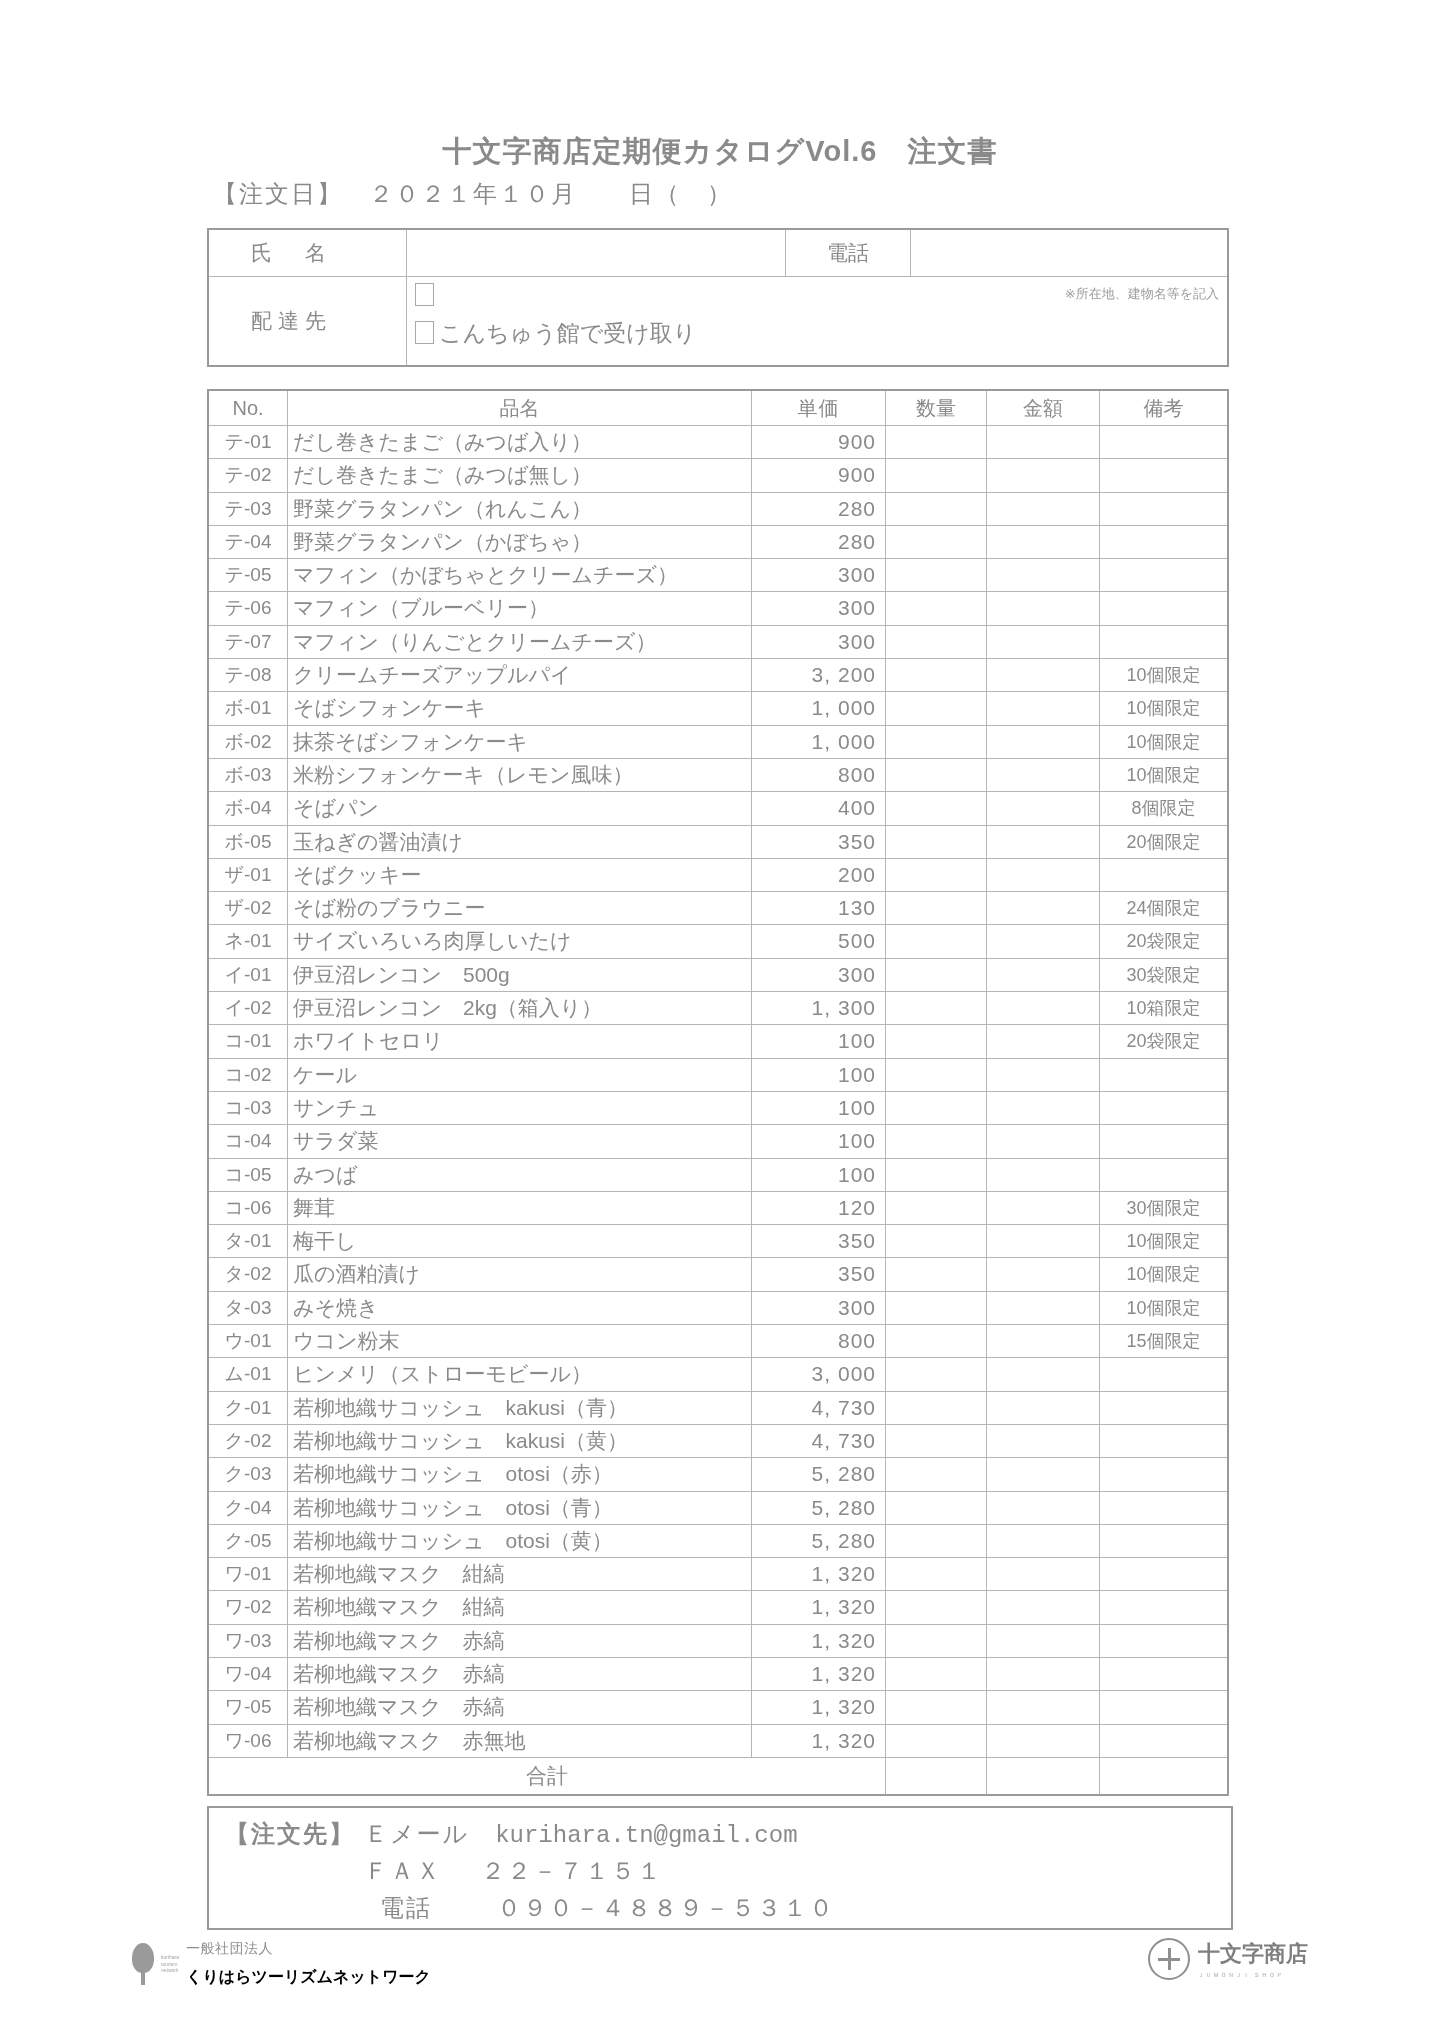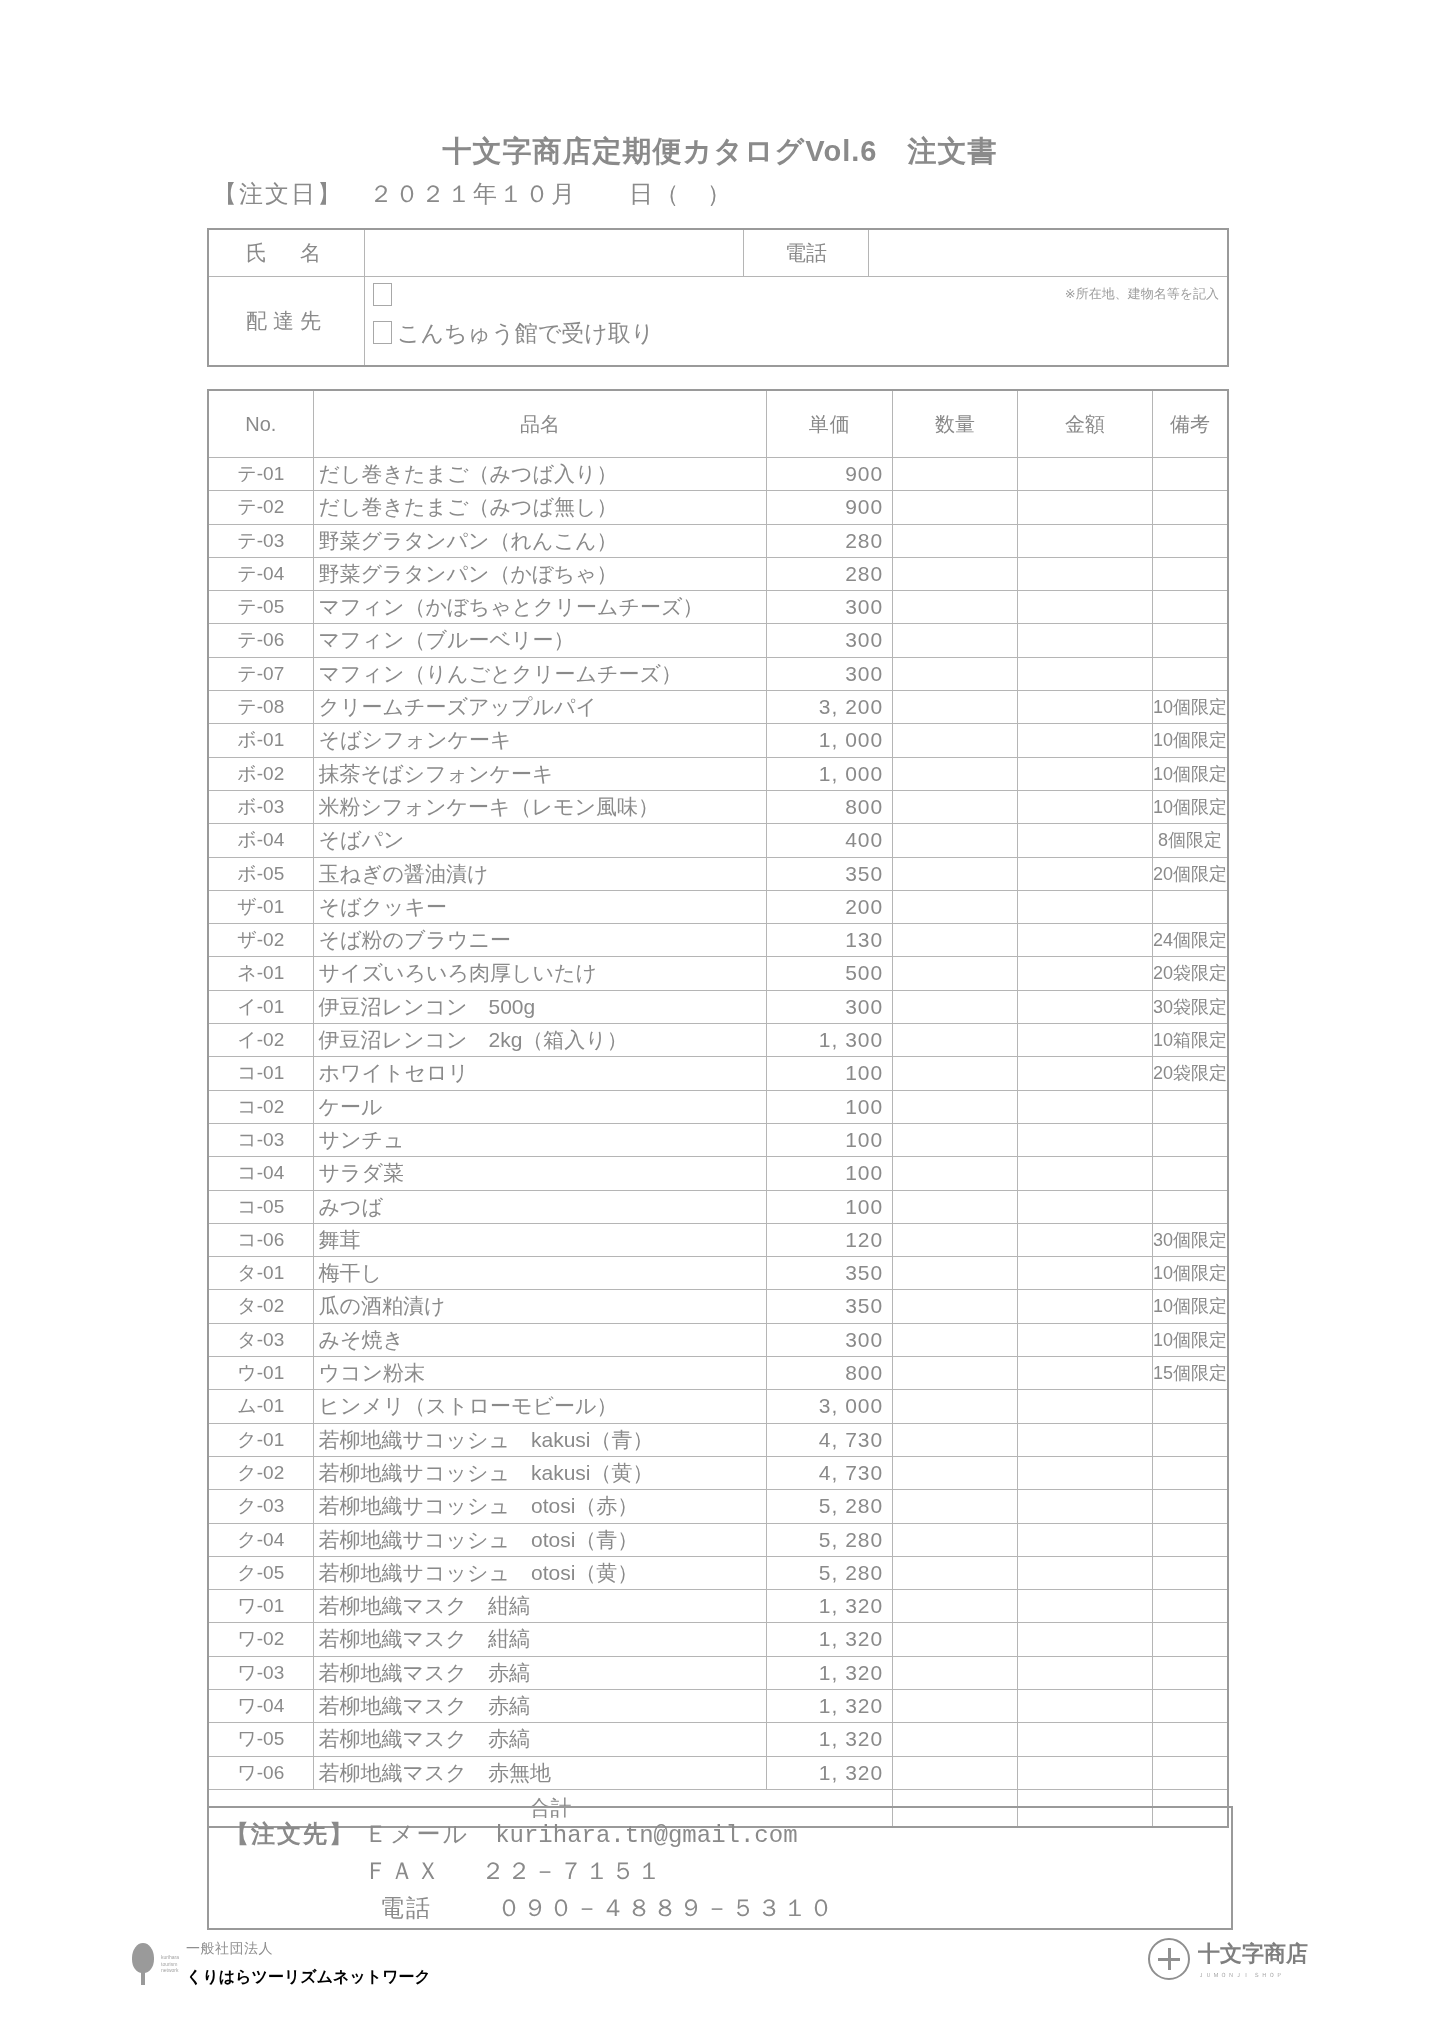--- a/index.html
+++ b/index.html
@@ -39,21 +39,21 @@
     padding:0;
     vertical-align:middle;
   }
 
   
   .cust{
     position:absolute;left:207px;top:228px;width:1022px;
   }
   .cust td{height:46px;}
   .cust .lbl{
-    text-align:center;width:155px;font-size:21px;letter-spacing:6px;
+    text-align:left;width:155px;font-size:21px;letter-spacing:6px;padding-left:42px;
   }
   .cust .wide{width:378px;}
   .cust .telh{width:124px;text-align:center;font-size:21px;}
   .cust .telv{width:auto;}
   .deliv-cell{position:relative;height:88px;padding:0;}
   .deliv-inner{position:relative;height:88px;}
   .cb{
     display:inline-block;width:17px;height:21px;
     border:1px solid #a8a8a8;vertical-align:-3px;
   }
@@ -71,21 +71,21 @@
   }
   .items td{height:32.3px;line-height:32.3px;white-space:nowrap;overflow:hidden;}
   .c-no   {width:78px; text-align:center;font-size:19px;}
   .c-name {width:458px;text-align:left;  font-size:21px;padding-left:5px;}
   .c-price{width:124px;text-align:right; font-size:21px;padding-right:9px;letter-spacing:1px;}
   .c-qty  {width:100px;}
   .c-amt  {width:112px;}
   .c-rem  {width:auto; text-align:center;font-size:18px;}
   .hdr td{
     text-align:center;font-size:20px;height:34px;line-height:34px;
-    padding:16px;
+    padding:0;
   }
   .hdr .c-price,.hdr .c-name{text-align:center;padding:0;}
   .total td{height:36px;line-height:36px;}
   .total .tlabel{text-align:center;font-size:21px;}
 
   
   .contact{
     position:absolute;left:207px;top:1806px;width:1022px;height:120px;
     border:2px solid #9a9a9a;
   }

